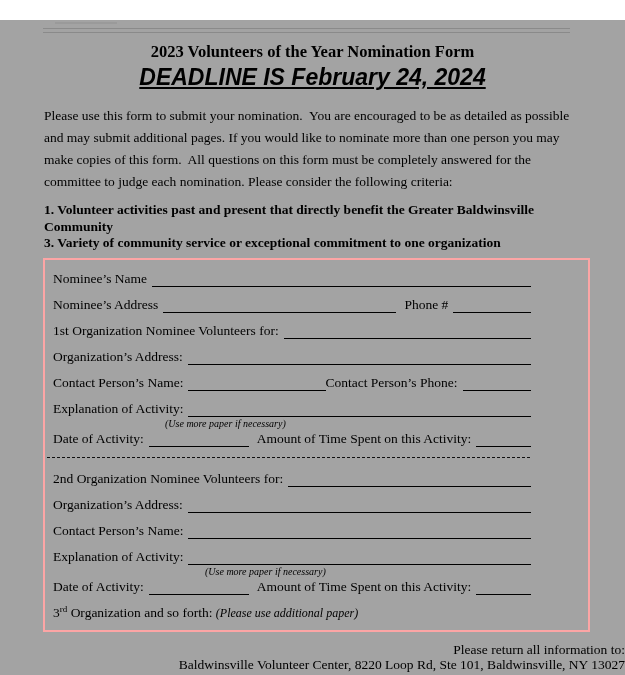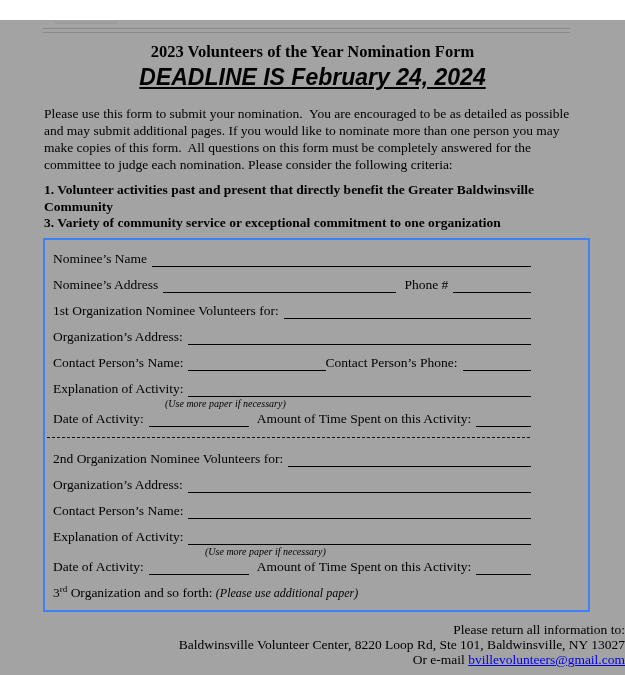--- a/index.html
+++ b/index.html
@@ -33,31 +33,31 @@
     margin:2px 0 0 0;
     text-align:center;
     font-size:23px;
     font-weight:bold;
     font-style:italic;
     text-decoration:underline;
     font-family:"Liberation Sans", sans-serif;
   }
   .intro{
     margin:14px 35px 0 44px;
-    line-height:17px;
+    line-height:22px;
     white-space:pre-wrap;
   }
   .criteria{
     margin:9px 30px 0 44px;
     font-weight:bold;
     line-height:16.5px;
   }
   .form-box{
     margin:6px 35px 0 43px;
-    border:2px solid #3b82f6;
+    border:2px solid #fca5a5;
     padding:6px 57px 9px 8px;
   }
   .frow{display:flex;align-items:flex-end;height:16px;margin-top:10px;white-space:nowrap;}
   .frow:first-child{margin-top:5px;}
   .lbl{flex:0 0 auto;}
   .fill{flex:1 1 auto;border-bottom:1px solid #000;margin-left:5px;height:13px;}
   .fill.f3{flex-grow:3;}
   .fill.f2{flex-grow:2;}
   .fill.fixed100{flex:0 0 100px;}
   .lbl.gap{margin-left:8px;}

